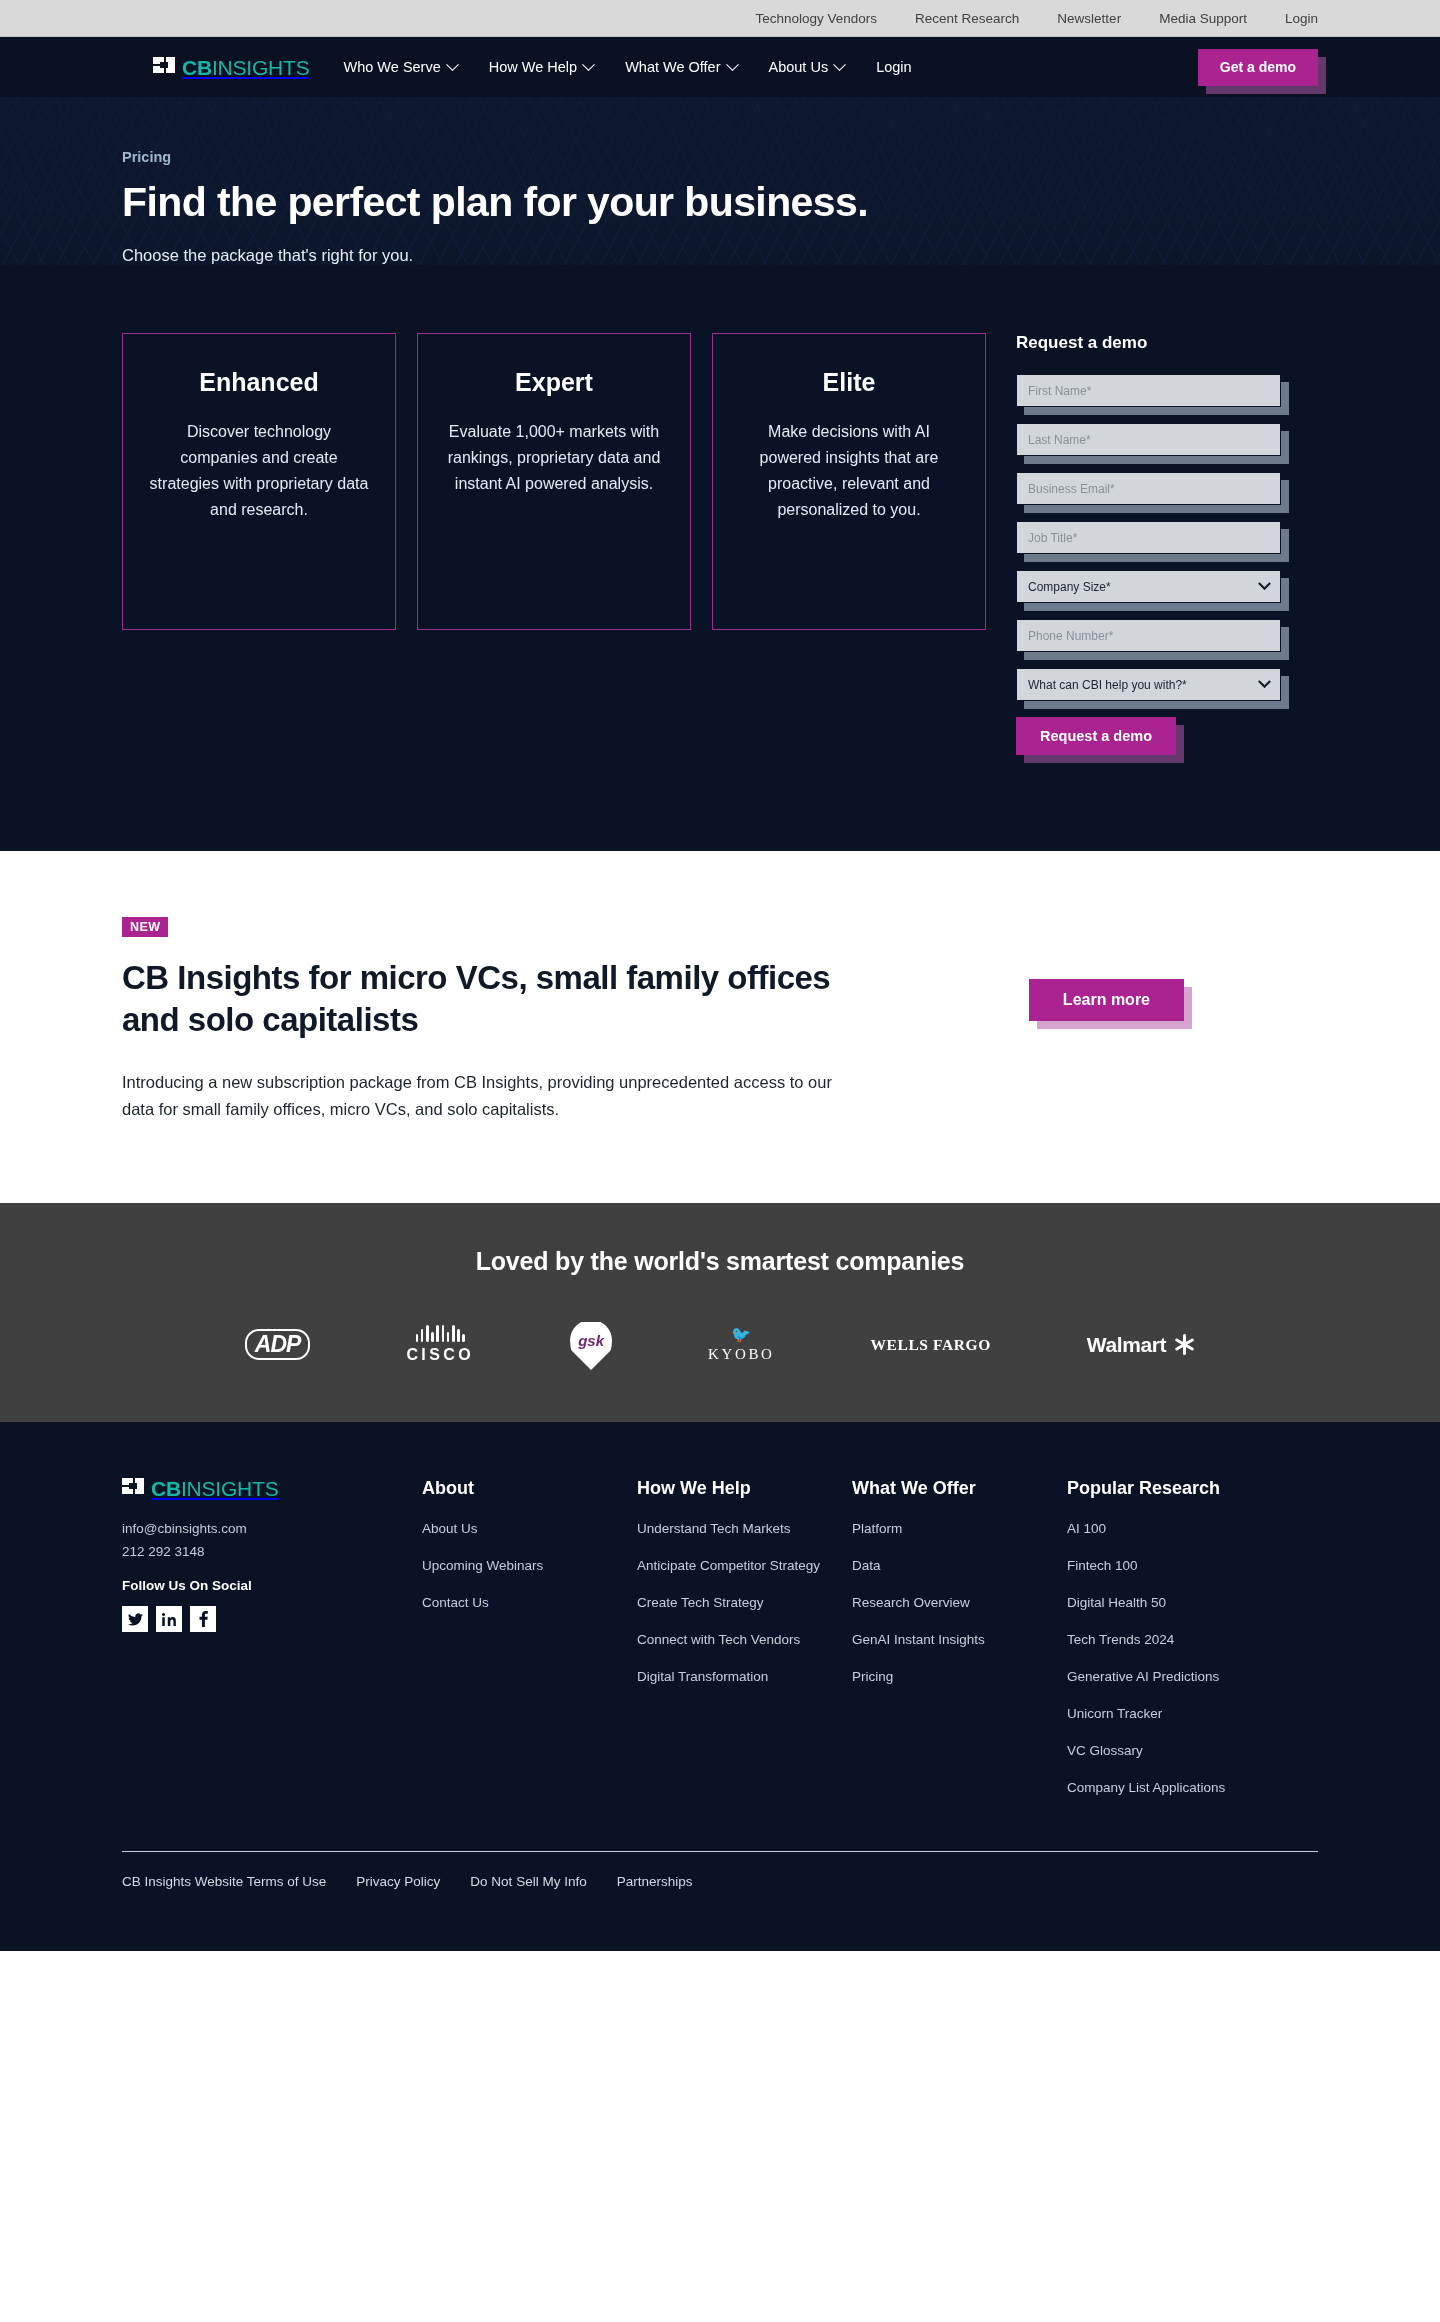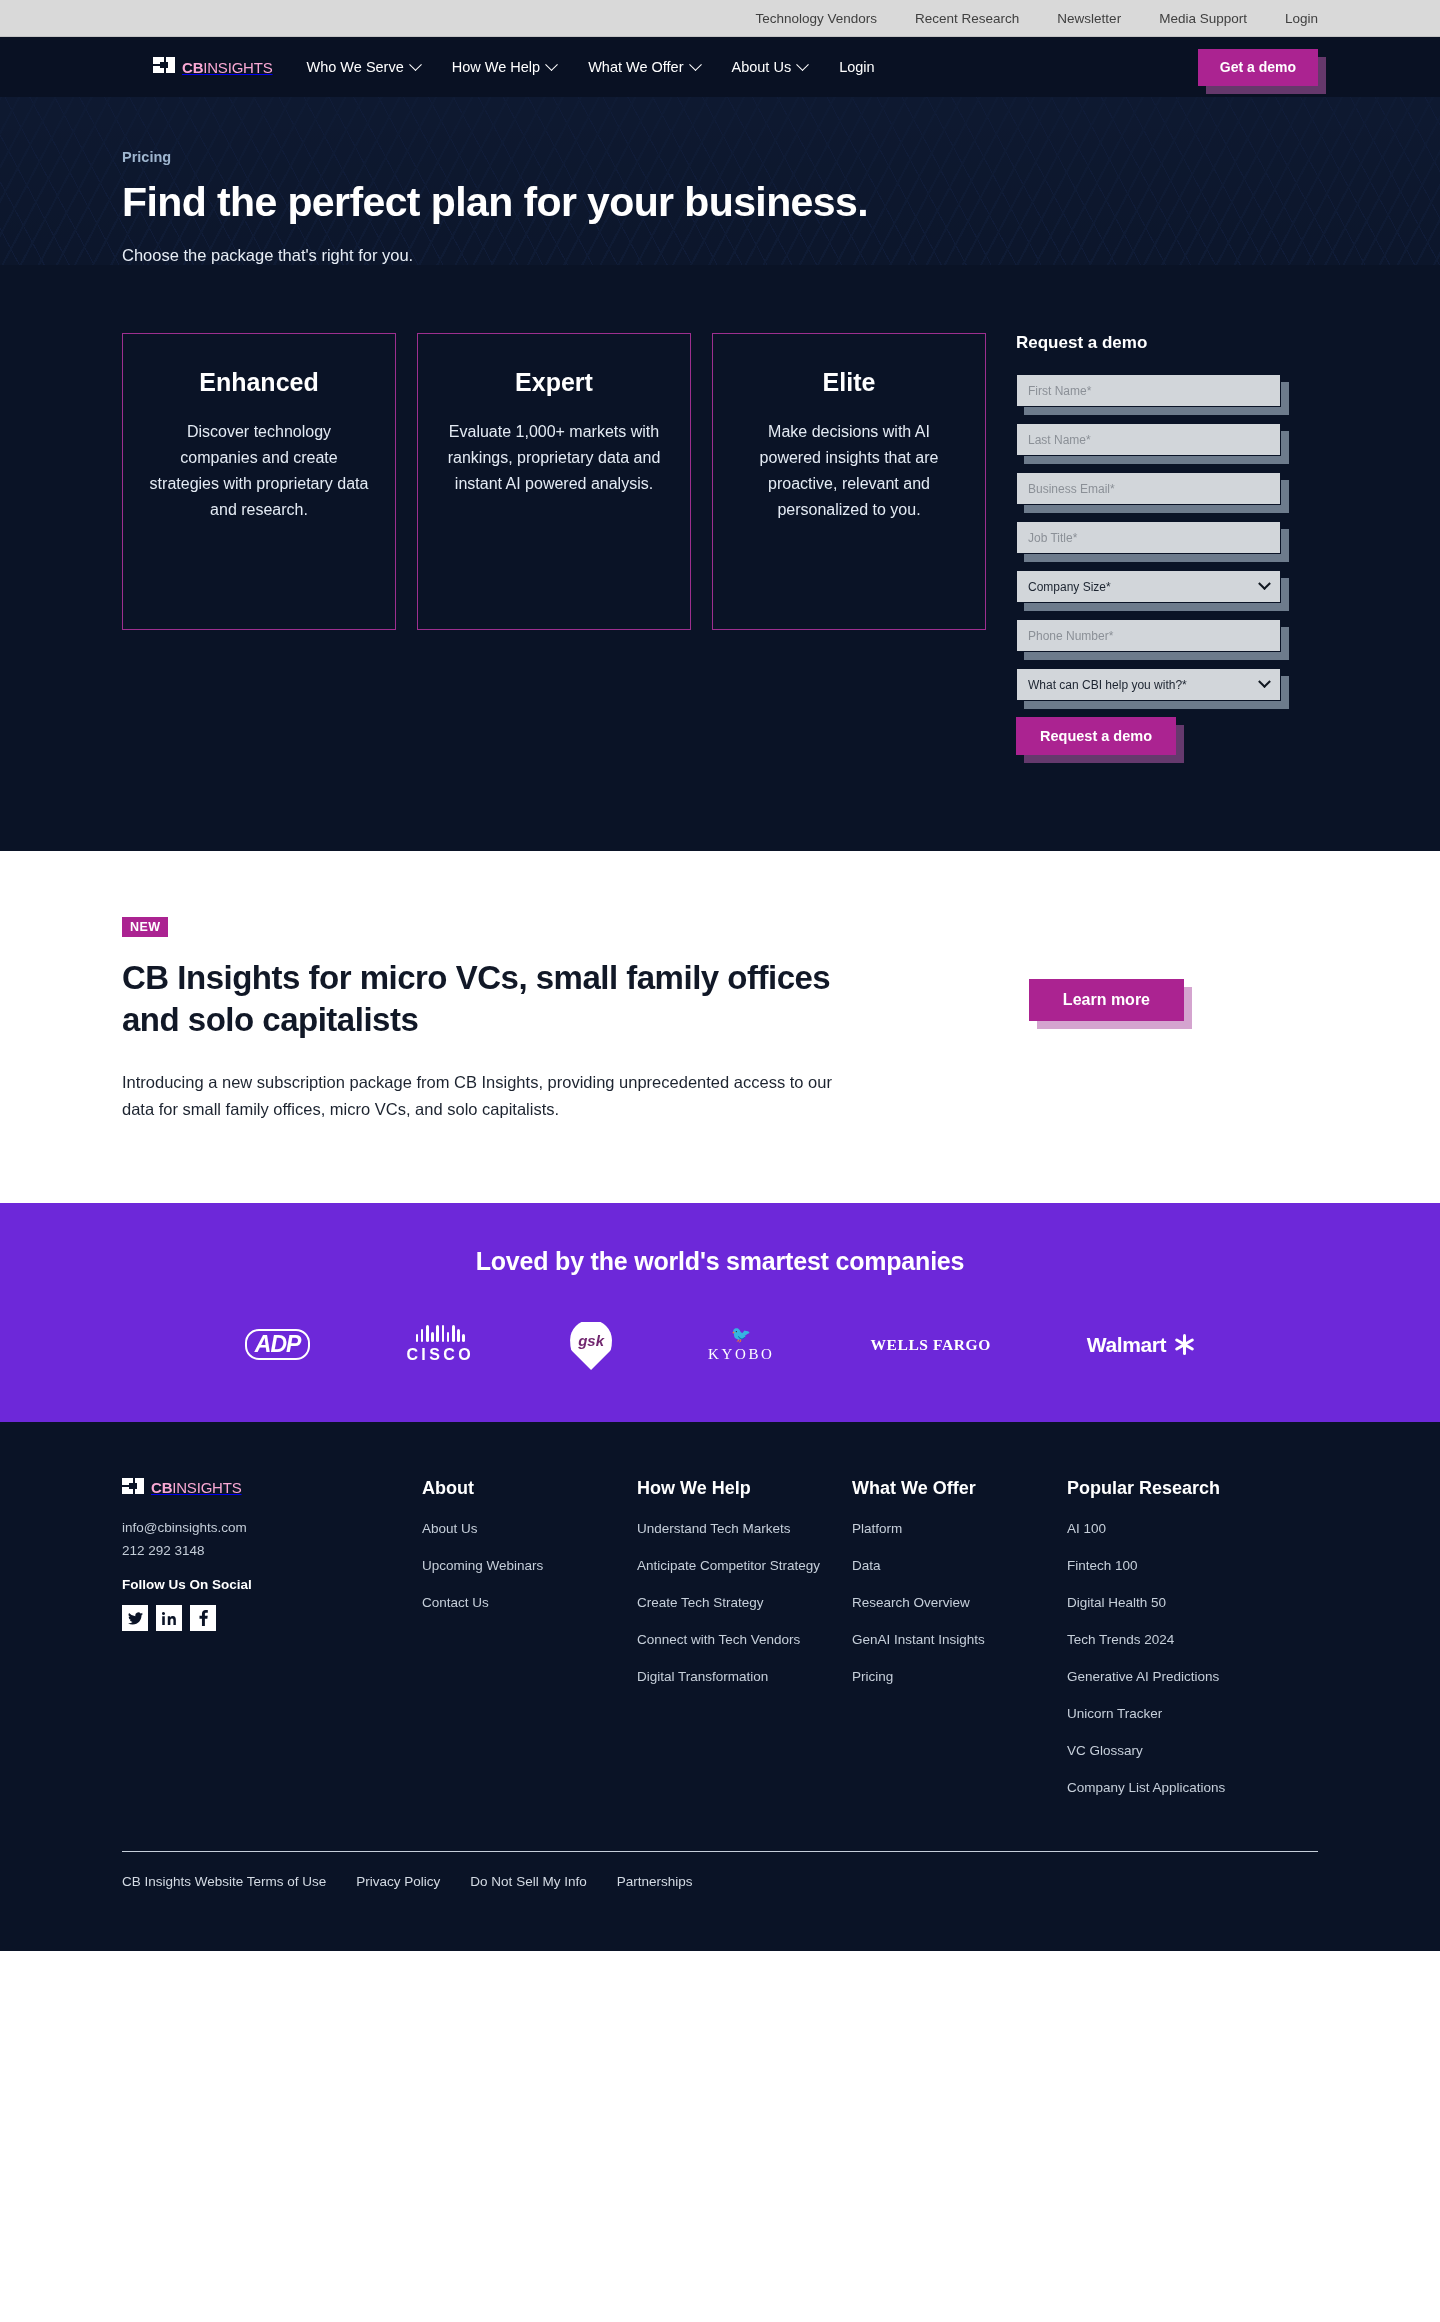--- a/index.html
+++ b/index.html
@@ -36,22 +36,22 @@
     background: #091123;
     display: flex;
     align-items: center;
     padding: 0 122px 0 153px;
     position: relative;
     z-index: 5;
   }
   .logo { display: flex; align-items: center; gap: 7px; }
   .logo-mark { display: block; }
   .logo-text {
-    color: #f9a8d4;
-    font-size: 15px;
+    color: #14b8a6;
+    font-size: 21px;
     letter-spacing: -0.2px;
     line-height: 1;
     white-space: nowrap;
   }
   .logo-text b { font-weight: 700; }
   .logo-text span { font-weight: 400; }
 
   .nav-links { display: flex; align-items: center; margin-left: 34px; }
   .nav-item {
     display: flex;
@@ -245,21 +245,21 @@
   }
   .promo-right {
     margin-left: auto;
     margin-top: 62px;
     margin-right: 134px;
   }
   .btn-learn { padding: 0 34px; height: 42px; font-size: 16px; }
 
   
   .logos-band {
-    background: #6d28d9;
+    background: #404040;
     padding: 44px 0 54px 0;
     text-align: center;
   }
   .logos-band h2 {
     color: #ffffff;
     font-size: 25px;
     font-weight: 700;
     letter-spacing: -0.2px;
     margin-bottom: 46px;
   }

